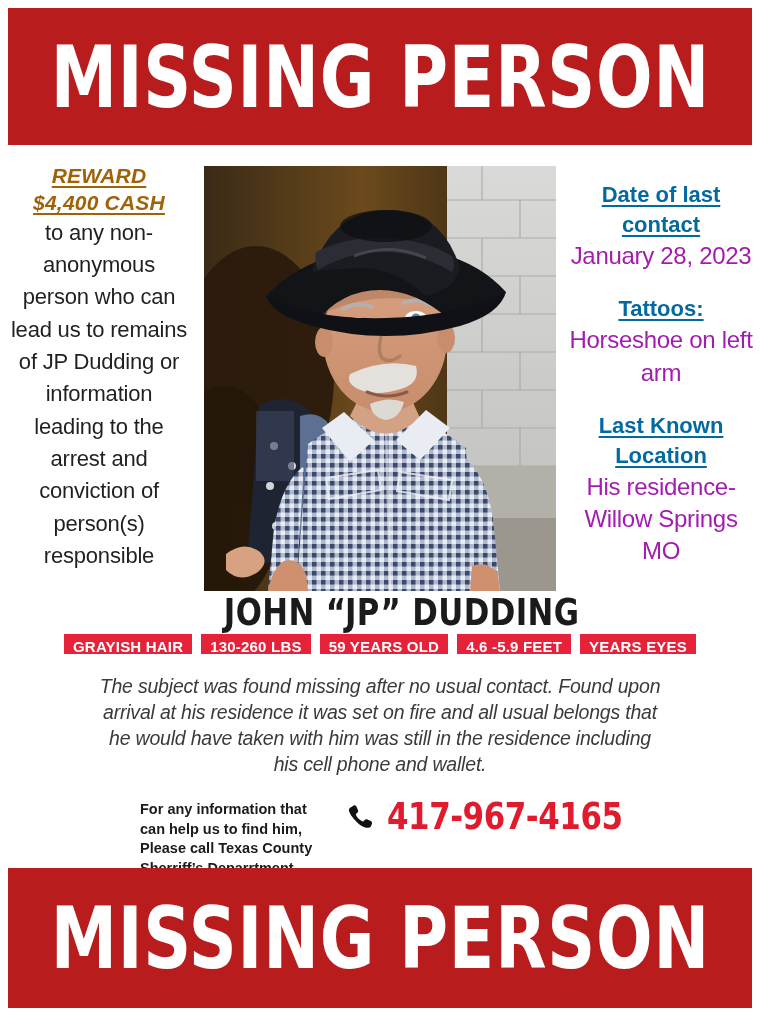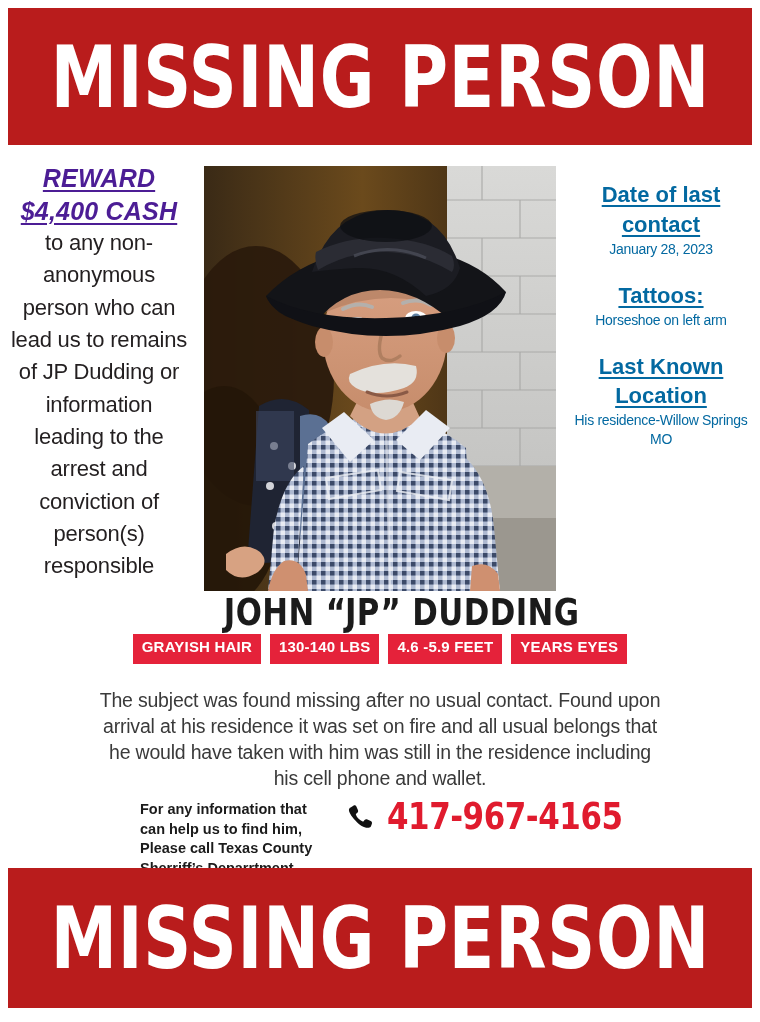--- a/index.html
+++ b/index.html
@@ -68,24 +68,24 @@
   }
   .col-right {
     width: 198px;
     padding: 30px 6px 0 6px;
     box-sizing: border-box;
     text-align: center;
   }
 
   
   .reward-line {
-    color: #4c1d95;
+    color: #a16207;
     font-weight: 700;
     font-style: italic;
-    font-size: 25px;
+    font-size: 21px;
     line-height: 1.3;
     text-decoration: underline;
     text-decoration-thickness: 2px;
     text-underline-offset: 3px;
     letter-spacing: 0.2px;
   }
   .reward-body {
     color: #231f20;
     font-size: 22px;
     line-height: 1.47;
@@ -96,22 +96,22 @@
   .info-head {
     font-weight: 700;
     font-size: 22px;
     color: #0369a1;
     text-decoration: underline;
     text-decoration-thickness: 2px;
     text-underline-offset: 3px;
     line-height: 1.36;
   }
   .info-val {
-    font-size: 14px;
-    color: #0369a1;
+    font-size: 24px;
+    color: #a21caf;
     line-height: 1.35;
     letter-spacing: -0.3px;
   }
   .info-group { margin-bottom: 22px; }
   .info-group:last-child { margin-bottom: 0; }
 
   
   .photo-frame {
     position: relative;
     width: 352px;
@@ -148,36 +148,37 @@
     justify-content: center;
     align-items: center;
     gap: 9px;
   }
   .badge {
     background: #E5223A;
     color: #ffffff;
     font-weight: 700;
     font-size: 15px;
     letter-spacing: 0.2px;
-    padding: 5px 9px 10px 9px;
+    padding: 5px 9px 0 9px;
     line-height: 1;
     white-space: nowrap;
   }
 
   
   .description {
     position: absolute;
-    top: 688px;
+    top: 674px;
     left: 96px;
     width: 568px;
     text-align: center;
     font-size: 19.5px;
     line-height: 1.33;
     color: #3a3a3a;
     letter-spacing: -0.2px;
+    font-style: italic;
   }
 
   
   .contact {
     position: absolute;
     top: 796px;
     left: 140px;
     width: 500px;
     display: flex;
     align-items: flex-start;
@@ -361,21 +362,22 @@
       </div>
       <div class="info-group">
         <div class="info-head">Last Known Location</div>
         <div class="info-val">His residence-Willow Springs MO</div>
       </div>
     </div>
   </div>
 
   <div class="badges">
     <span class="badge">GRAYISH HAIR</span>
-    <span class="badge">130-140 LBS</span>
+    <span class="badge">130-260 LBS</span>
+    <span class="badge">59 YEARS OLD</span>
     <span class="badge">4.6 -5.9 FEET</span>
     <span class="badge">YEARS EYES</span>
   </div>
 
   <div class="description">The subject was found missing after no usual contact. Found upon arrival at his residence it was set on fire and all usual belongs that he would have taken with him was still in the residence including his cell phone and wallet.</div>
 
   <div class="contact">
     <div class="contact-text">For any information that can help us to find him, Please call Texas County Sherriff’s Deparrtment</div>
     <div class="phone-wrap">
       <svg class="phone-icon" viewBox="0 0 24 24" aria-hidden="true">

